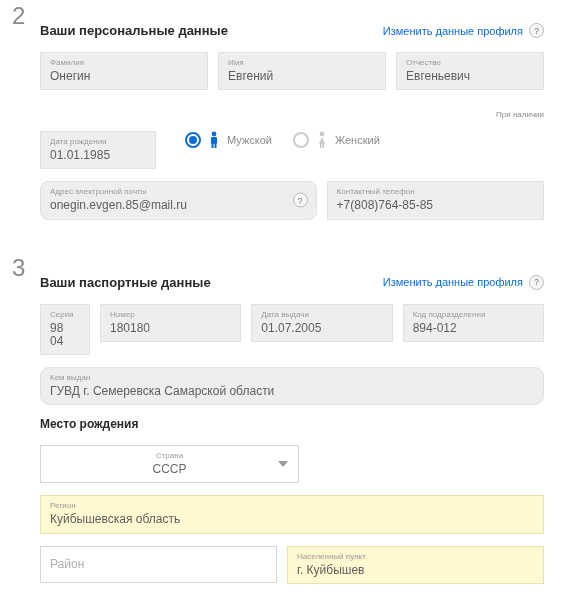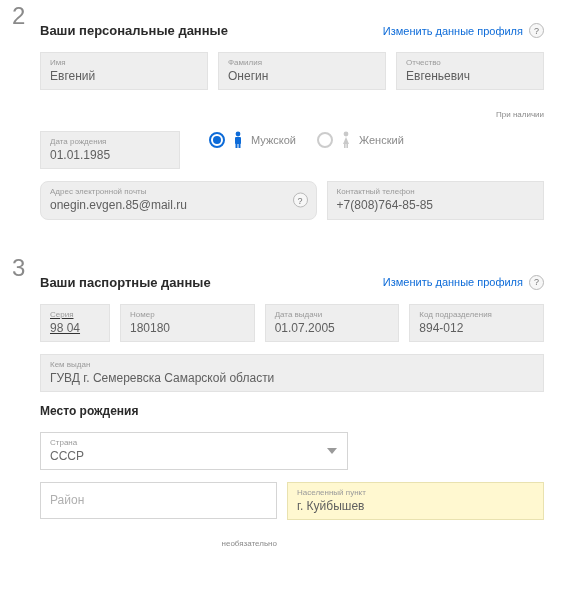--- a/index.html
+++ b/index.html
@@ -88,38 +88,38 @@
   <div class="sec-head">
     <div class="sec-title">Ваши персональные данные</div>
     <div class="edit-wrap">
       <span class="edit-link">Изменить данные профиля</span>
       <span class="qmark">?</span>
     </div>
   </div>
 
   <div class="row">
     <div class="field" style="flex:1;">
+      <span class="label">Фамилия</span>
+      <span class="val">Онегин</span>
+    </div>
+    <div class="field" style="flex:1;">
       <span class="label">Имя</span>
       <span class="val">Евгений</span>
-    </div>
-    <div class="field" style="flex:1;">
-      <span class="label">Фамилия</span>
-      <span class="val">Онегин</span>
     </div>
     <div class="hint-block" style="flex:1;">
       <div class="field">
         <span class="label">Отчество</span>
         <span class="val">Евгеньевич</span>
       </div>
       <div class="hint">При наличии</div>
     </div>
   </div>
 
   <div class="row">
-    <div class="field" style="width:140px;">
+    <div class="field" style="width:116px;">
       <span class="label">Дата рождения</span>
       <span class="val">01.01.1985</span>
     </div>
     <div class="gender">
       <div class="gender-option">
         <span class="radio checked"></span>
         <span class="gender-icon">
           <svg width="12" height="18" viewBox="0 0 12 18">
               <circle cx="6" cy="3" r="2.4" fill="#0d6bd8"></circle>
               <rect x="3" y="6" width="6" height="7" rx="1" fill="#0d6bd8"></rect>
@@ -161,55 +161,61 @@
   <div class="step-num">3</div>
   <div class="sec-head">
     <div class="sec-title">Ваши паспортные данные</div>
     <div class="edit-wrap">
       <span class="edit-link">Изменить данные профиля</span>
       <span class="qmark">?</span>
     </div>
   </div>
 
   <div class="row">
-    <div class="field" style="width:70px;text-decoration:underline;">
+    <div class="field" style="width:50px;">
       <span class="label">Серия</span>
       <span class="val">98 04</span>
     </div>
     <div class="field" style="flex:1;">
       <span class="label">Номер</span>
       <span class="val">180180</span>
     </div>
     <div class="field" style="flex:1;">
       <span class="label">Дата выдачи</span>
       <span class="val">01.07.2005</span>
     </div>
     <div class="field" style="flex:1;">
       <span class="label">Код подразделения</span>
       <span class="val">894-012</span>
     </div>
   </div>
 
   <div class="row">
-    <div class="field" style="flex:1;">
+    <div class="field" style="flex:1;border-radius:9px;">
       <span class="label">Кем выдан</span>
       <span class="val">ГУВД г. Семеревска Самарской области</span>
     </div>
   </div>
 
   <div class="subhead">Место рождения</div>
 
   <div class="row">
-    <div class="field white" style="width:308px; position:relative;">
+    <div class="field white" style="width:259px; position:relative;text-align:center;">
       <span class="label">Страна</span>
       <span class="val">СССР</span>
       <span class="chev"></span>
     </div>
   </div>
 
+  <div class="row">
+    <div class="field yellow" style="flex:1;">
+      <span class="label">Регион</span>
+      <span class="val">Куйбышевская область</span>
+    </div>
+  </div>
 
   <div class="row">
     <div class="hint-block" style="flex:1;">
       <div class="field white" style="padding:11px 9px;">
         <span class="val" style="color:#b0b0b0;">Район</span>
       </div>
       <div class="hint">необязательно</div>
     </div>
     <div class="field yellow" style="flex:1; align-self:flex-start;">
       <span class="label">Населенный пункт</span>

